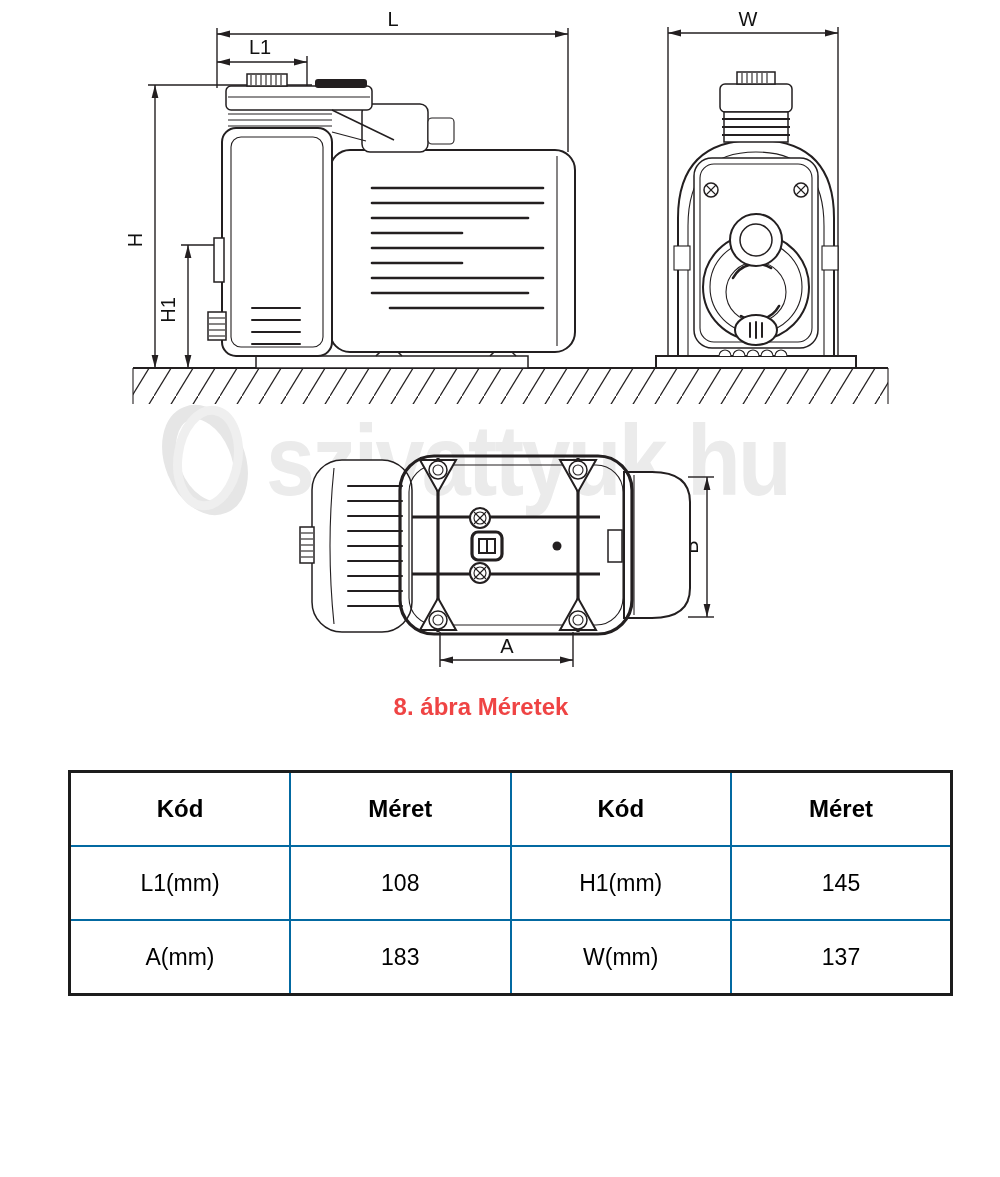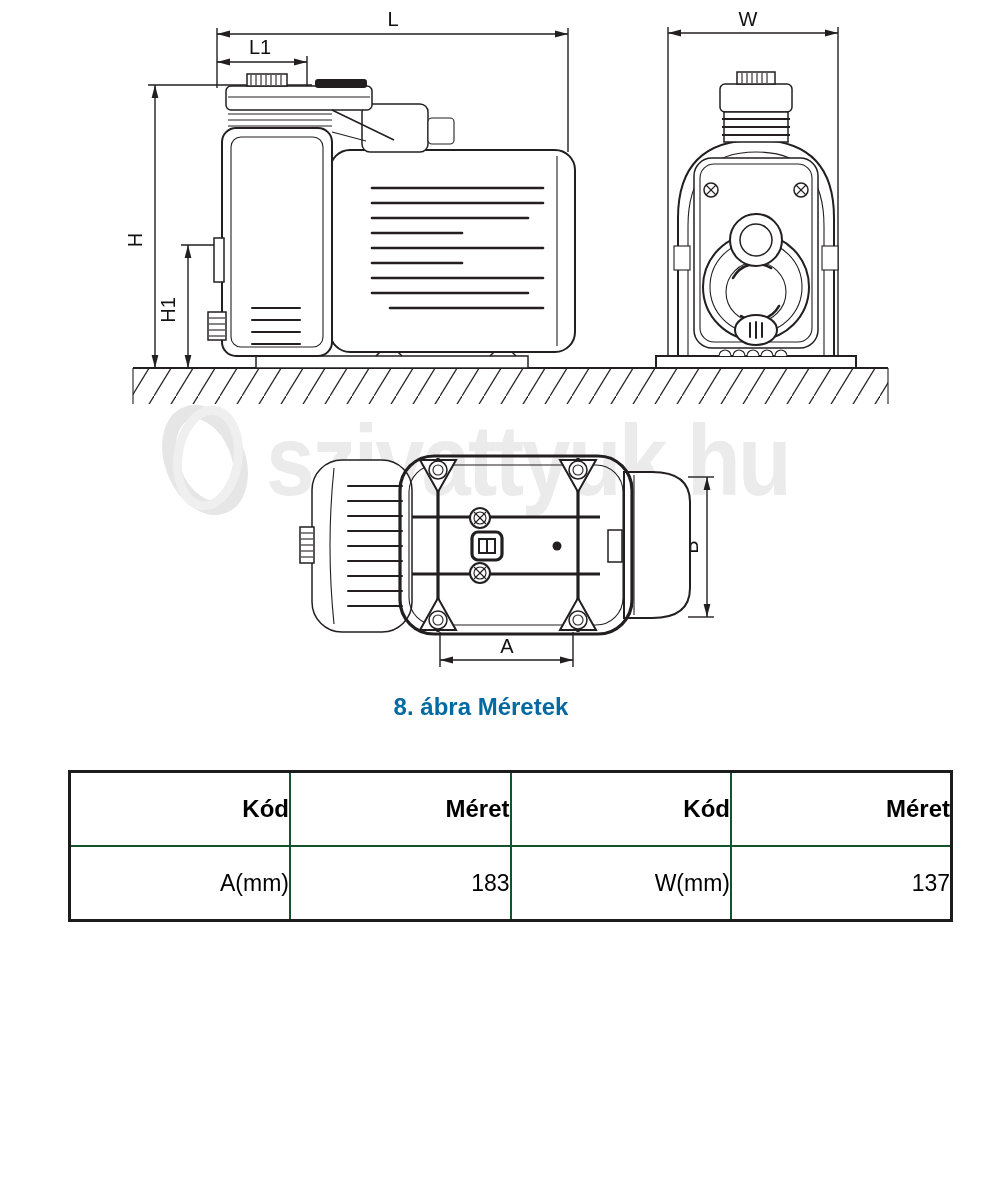--- a/index.html
+++ b/index.html
@@ -20,26 +20,26 @@
   .fw{fill:#fff;}
   .fd{fill:#231f20;stroke:none;}
   .fin{stroke:#231f20;stroke-width:2.6;stroke-linecap:round;fill:none;}
   .fin2{stroke:#231f20;stroke-width:2;stroke-linecap:round;fill:none;}
   .grid{stroke:#231f20;stroke-width:3.2;fill:none;}
   .dim{stroke:#231f20;stroke-width:1.4;fill:none;}
   .dtxt{font-family:"Liberation Sans",sans-serif;font-size:20px;fill:#111;}
 
   
   #caption{position:absolute;top:693px;left:0;width:962px;text-align:center;
-           font-size:24px;font-weight:bold;color:#0369a1;}
+           font-size:24px;font-weight:bold;color:#ef4444;}
 
   
   #dim-table-wrap{position:absolute;top:770px;left:68px;width:885px;}
   table.dims{width:100%;border-collapse:collapse;table-layout:fixed;}
-  table.dims td,table.dims th{border:2px solid #14532d;text-align:right;vertical-align:middle;
+  table.dims td,table.dims th{border:2px solid #0369a1;text-align:center;vertical-align:middle;
                               height:72px;font-size:23px;font-weight:normal;padding:0;}
   table.dims th{font-size:24px;font-weight:bold;}
   table.dims{border:3px solid #1c1c1c;}
 </style>
 </head>
 <body>
 
 <div id="page">
 
   <div id="watermark">
@@ -322,20 +322,26 @@
   <div id="dim-table-wrap">
     <table class="dims">
       <tbody>
         <tr>
           <th>Kód</th>
           <th>Méret</th>
           <th>Kód</th>
           <th>Méret</th>
         </tr>
         <tr>
+          <td>L1(mm)</td>
+          <td>108</td>
+          <td>H1(mm)</td>
+          <td>145</td>
+        </tr>
+        <tr>
           <td>A(mm)</td>
           <td>183</td>
           <td>W(mm)</td>
           <td>137</td>
         </tr>
       </tbody>
     </table>
   </div>
 
 </div>

